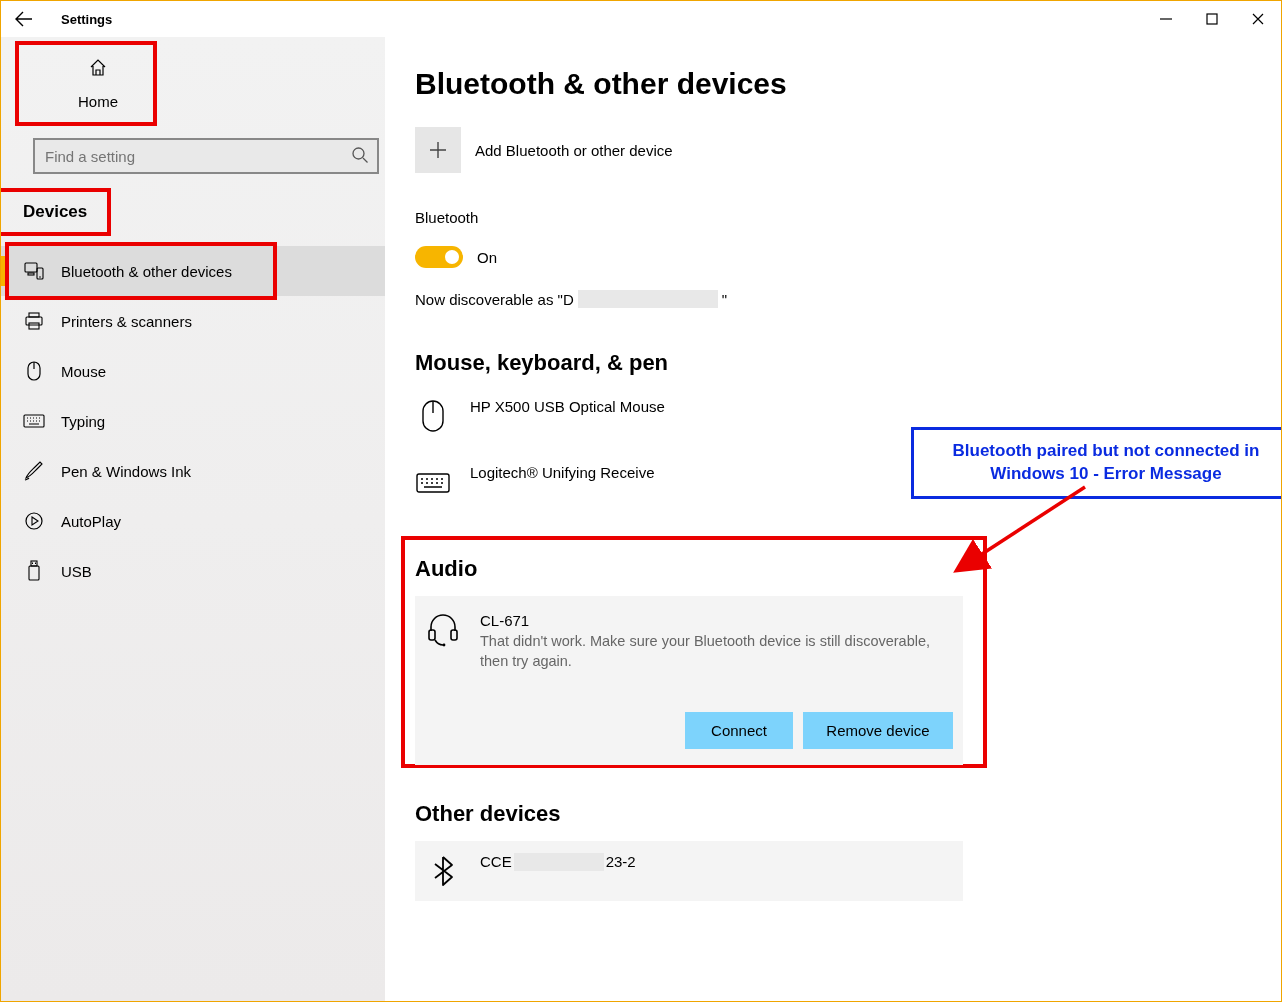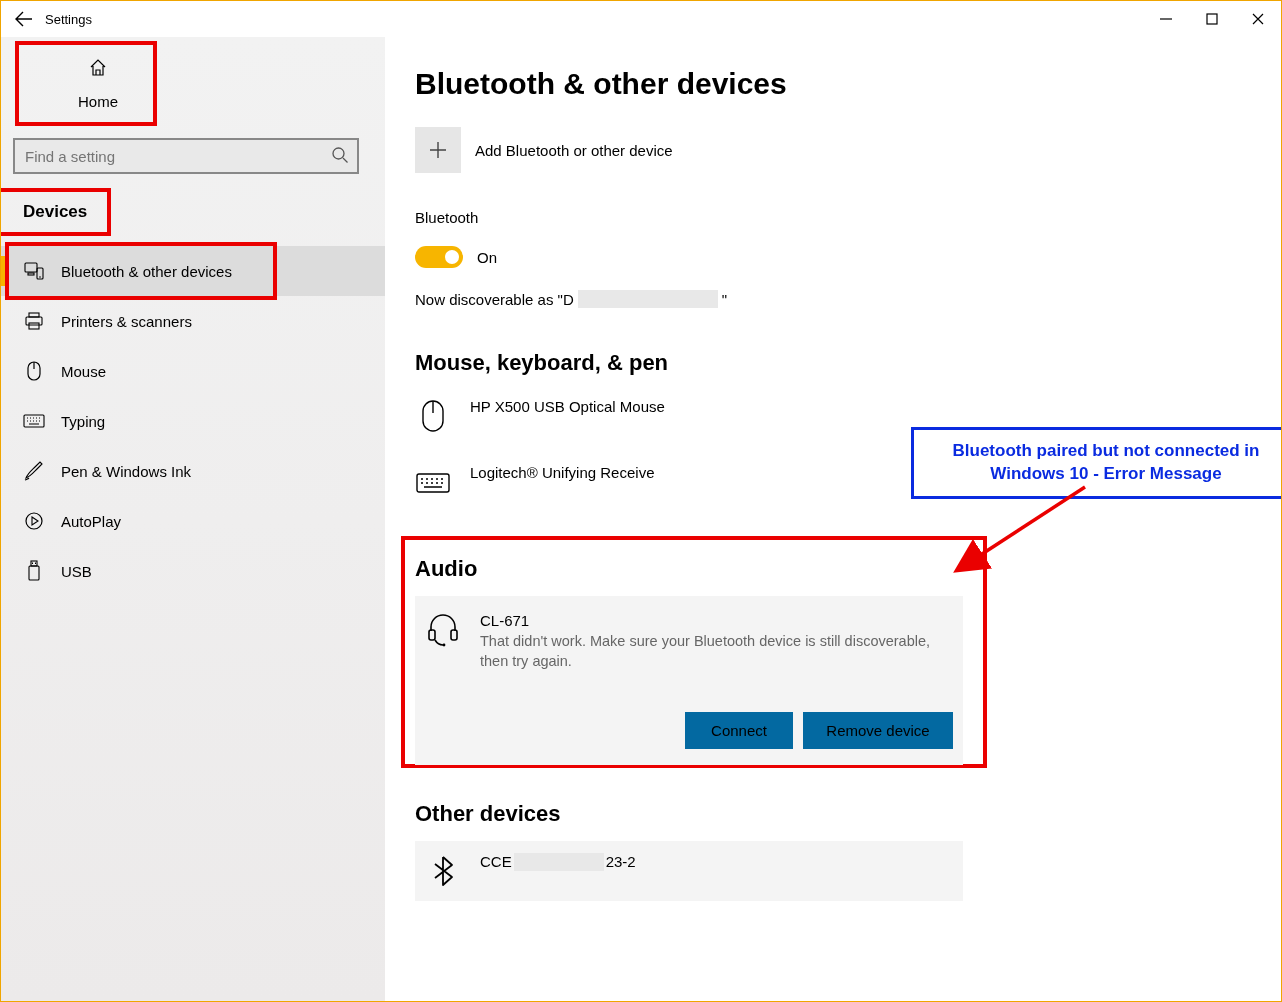--- a/index.html
+++ b/index.html
@@ -1,29 +1,29 @@
 <!DOCTYPE html>
 <html><head>
 <meta charset="utf-8">
 <style>
   * { box-sizing: border-box; margin: 0; padding: 0; }
   body { font-family: "Segoe UI", Arial, sans-serif; font-size: 15px; color: #000; background: #fff; }
   .frame { width: 1282px; height: 1002px; border: 1px solid #f0a500; position: relative; overflow: hidden; background: #fff; }
   .titlebar { height: 36px; display: flex; align-items: center; justify-content: space-between; padding: 0 0 0 6px; }
-  .titlebar-left { display: flex; align-items: center; gap: 4px; }
+  .titlebar-left { display: flex; align-items: center; gap: 20px; font-weight: bold; }
   .back-btn { width: 34px; height: 34px; display: flex; align-items: center; justify-content: center; cursor: pointer; }
   .title-text { font-size: 13px; }
   .winbtns { display: flex; }
   .winbtn { width: 46px; height: 32px; display: flex; align-items: center; justify-content: center; cursor: pointer; }
   .content-area { display: flex; height: calc(100% - 36px); }
   .sidebar { width: 384px; background: linear-gradient(to bottom, #f2f2f2, #eceaea); padding: 10px 0 0 0; position: relative; }
   .main { flex: 1; padding: 30px 30px 0 30px; overflow: hidden; position: relative; }
   .home-row { display: flex; align-items: center; gap: 14px; padding: 10px 0 10px 24px; margin: 0 0 18px 20px; width: 130px; position: relative; flex-direction: column; }
   .home-row .hl { position: absolute; inset: -6px; border: 4px solid #ea0000; pointer-events: none; }
-  .search-wrap { margin: 0 20px 18px 12px; width: 346px; position: relative; }
+  .search-wrap { margin: 0 20px 18px 32px; width: 346px; position: relative; }
   .search-input { width: 100%; height: 36px; border: 2px solid #888; background: #e9e9e9; padding: 0 40px 0 10px; font-size: 15px; color: #555; }
   .search-icon { position: absolute; right: 10px; top: 8px; }
   .cat-heading { font-weight: 600; font-size: 17px; padding: 10px 20px 10px 22px; display: inline-block; position: relative; margin-left: 0; margin-bottom: 14px; }
   .cat-heading .hl { position: absolute; inset: -4px; border: 4px solid #ea0000; pointer-events: none; }
   .nav-list { list-style: none; }
   .nav-item { display: flex; align-items: center; gap: 16px; padding: 14px 0 14px 22px; cursor: pointer; position: relative; }
   .nav-item.active { background: #dcdcdc; }
   .nav-item.active::before { content: ""; position: absolute; left: 0; top: 10px; bottom: 10px; width: 5px; background: #f7b500; }
   .nav-item .hl { position: absolute; top: -4px; left: 4px; width: 272px; height: 58px; border: 4px solid #ea0000; pointer-events: none; }
   .nav-icon { width: 22px; height: 22px; display: flex; align-items: center; justify-content: center; }
@@ -37,21 +37,21 @@
   .discover-row { display: flex; align-items: center; gap: 4px; margin-bottom: 42px; font-size: 15px; }
   .redact { background: #e8e8e8; height: 18px; display: inline-block; }
   .subhead { font-size: 22px; font-weight: 600; margin-bottom: 14px; }
   .device-row { display: flex; align-items: flex-start; gap: 19px; padding: 8px 0 22px 0; }
   .device-icon { width: 36px; height: 36px; display: flex; align-items: center; justify-content: center; flex-shrink: 0; }
   .audio-card { background: #f4f4f4; padding: 8px 10px 16px 10px; width: 548px; position: relative; }
   .audio-card .device-row { padding-bottom: 10px; }
   .audio-dev-name { font-size: 15px; margin-bottom: 2px; }
   .audio-err { font-size: 14.5px; color: #666; line-height: 1.4; }
   .card-actions { display: flex; gap: 10px; justify-content: flex-end; margin-top: 30px; }
-  .grey-btn { background: #0369a1; border: none; padding: 10px 20px; font-size: 15px; cursor: pointer; min-width: 108px; }
+  .grey-btn { background: #7dd3fc; border: none; padding: 10px 20px; font-size: 15px; cursor: pointer; min-width: 108px; }
   .grey-btn.wide { min-width: 150px; }
   .red-box { border: 4px solid #ea0000; position: absolute; pointer-events: none; }
   .anno-box { position: absolute; border: 3px solid #0a2be0; color: #0a2be0; font-weight: 700; font-size: 17px; text-align: center; padding: 10px 14px; background: #fff; line-height: 1.35; pointer-events: none; }
   svg { display: block; }
 </style>
 </head>
 <body>
 
 <div class="frame">
 

